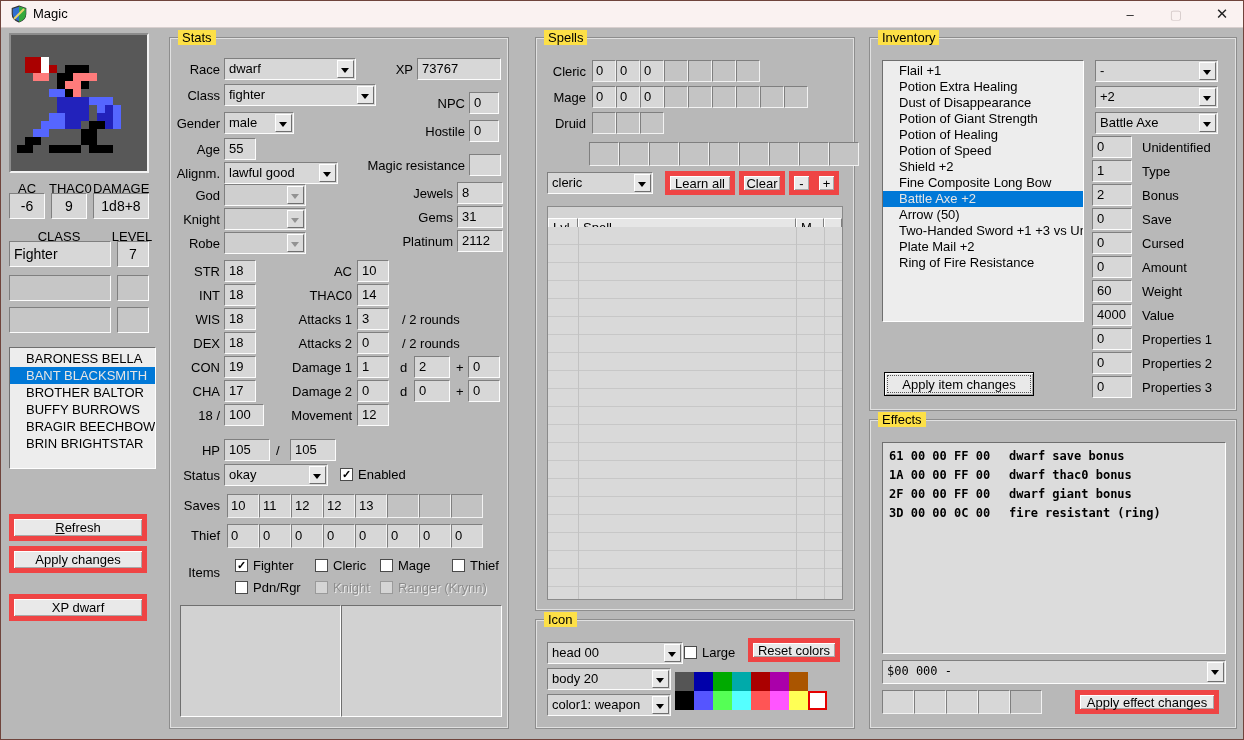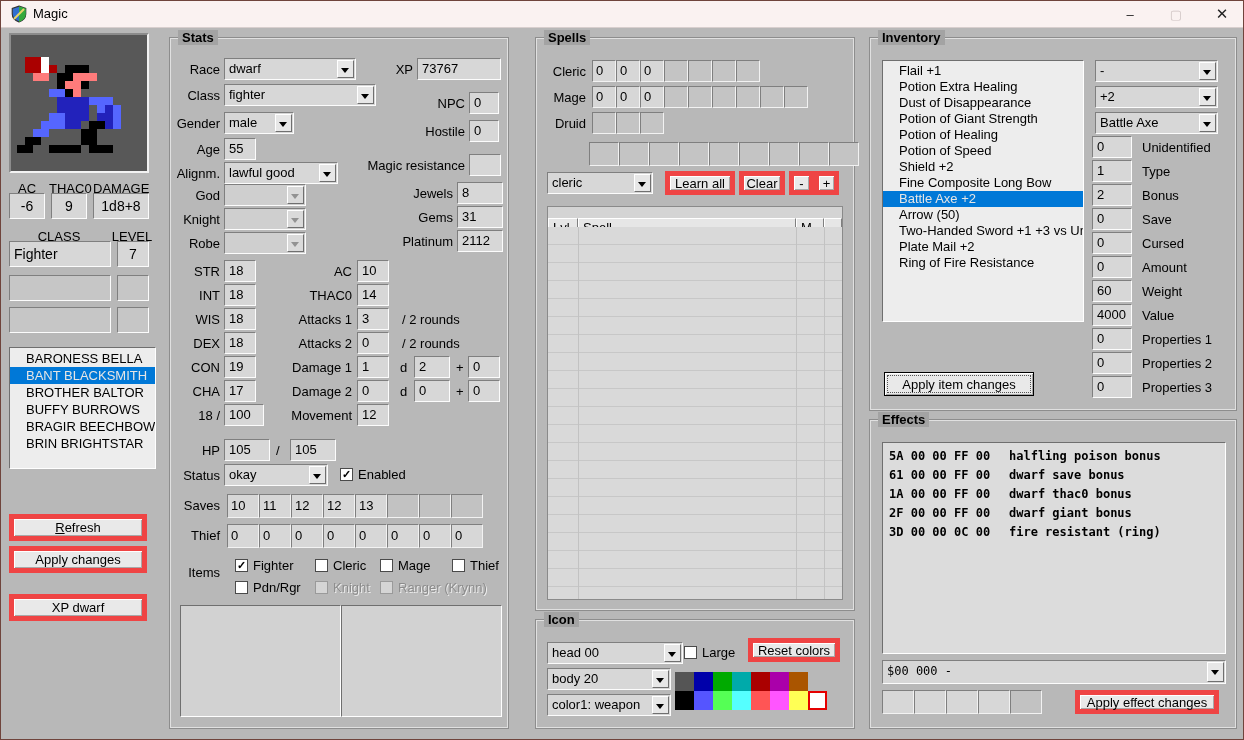--- a/index.html
+++ b/index.html
@@ -8,21 +8,21 @@
        border:1px solid #6F443C;box-sizing:border-box;}
   
   #titlebar{position:absolute;left:0;top:0;right:0;height:26px;background:#FAF2F1;border-bottom:1px solid #d8cfce;}
   #apptitle{position:absolute;left:32px;top:5px;font-size:13px;}
   #appicon{position:absolute;left:9px;top:4px;width:18px;height:18px;}
   .wbtn{position:absolute;top:0;width:46px;height:26px;display:flex;align-items:center;justify-content:center;font-size:13px;color:#222;}
   .wbtn.dim{color:#cfc4c3;}
   
   .group{position:absolute;box-sizing:border-box;border:1px solid #8D8D8D;
          box-shadow:inset 1px 1px 0 #E0E0E0,inset -1px -1px 0 #E0E0E0;}
-  .gtitle{position:absolute;top:-8px;left:8px;background:#a3a3a3;padding:0 4px;font-size:13px;line-height:15px;font-weight:bold;}
+  .gtitle{position:absolute;top:-8px;left:8px;background:#fde047;padding:0 4px;font-size:13px;line-height:15px;}
   
   .lbl{position:absolute;font-size:13px;height:16px;line-height:16px;white-space:nowrap;}
   .r{text-align:right;} .c{text-align:center;}
   
   .field{position:absolute;height:22px;box-sizing:border-box;background:#D7D7D7;
          border:1px solid;border-color:#7F7F7F #FCFCFC #FCFCFC #7F7F7F;
          font-size:13px;line-height:20px;padding:0 4px;white-space:nowrap;}
   .field.dis{background:#C6C6C6;}
   .big{height:26px;line-height:24px;font-size:14px;}
   
@@ -539,24 +539,20 @@
     <div class="field" style="left:222px;top:338px;width:40px">0</div>
     <div class="lbl" style="left:272px;top:342px">Properties 3</div>
 
     <div class="btn focus" style="left:14px;top:334px;width:150px;height:24px">Apply item changes</div>
   </div>
 
   <div class="group" style="left:868px;top:418px;width:368px;height:310px">
     <span class="gtitle">Effects</span>
     <div class="listbox" style="left:12px;top:22px;width:344px;height:212px;padding-top:4px;background:#DCDCDC">
       <div class="fx">
-          <span class="code">5A 00 00 FF 00</span>
-          <span>halfling poison bonus</span>
-        </div>
-      <div class="fx">
           <span class="code">61 00 00 FF 00</span>
           <span>dwarf save bonus</span>
         </div>
       <div class="fx">
           <span class="code">1A 00 00 FF 00</span>
           <span>dwarf thac0 bonus</span>
         </div>
       <div class="fx">
           <span class="code">2F 00 00 FF 00</span>
           <span>dwarf giant bonus</span>

